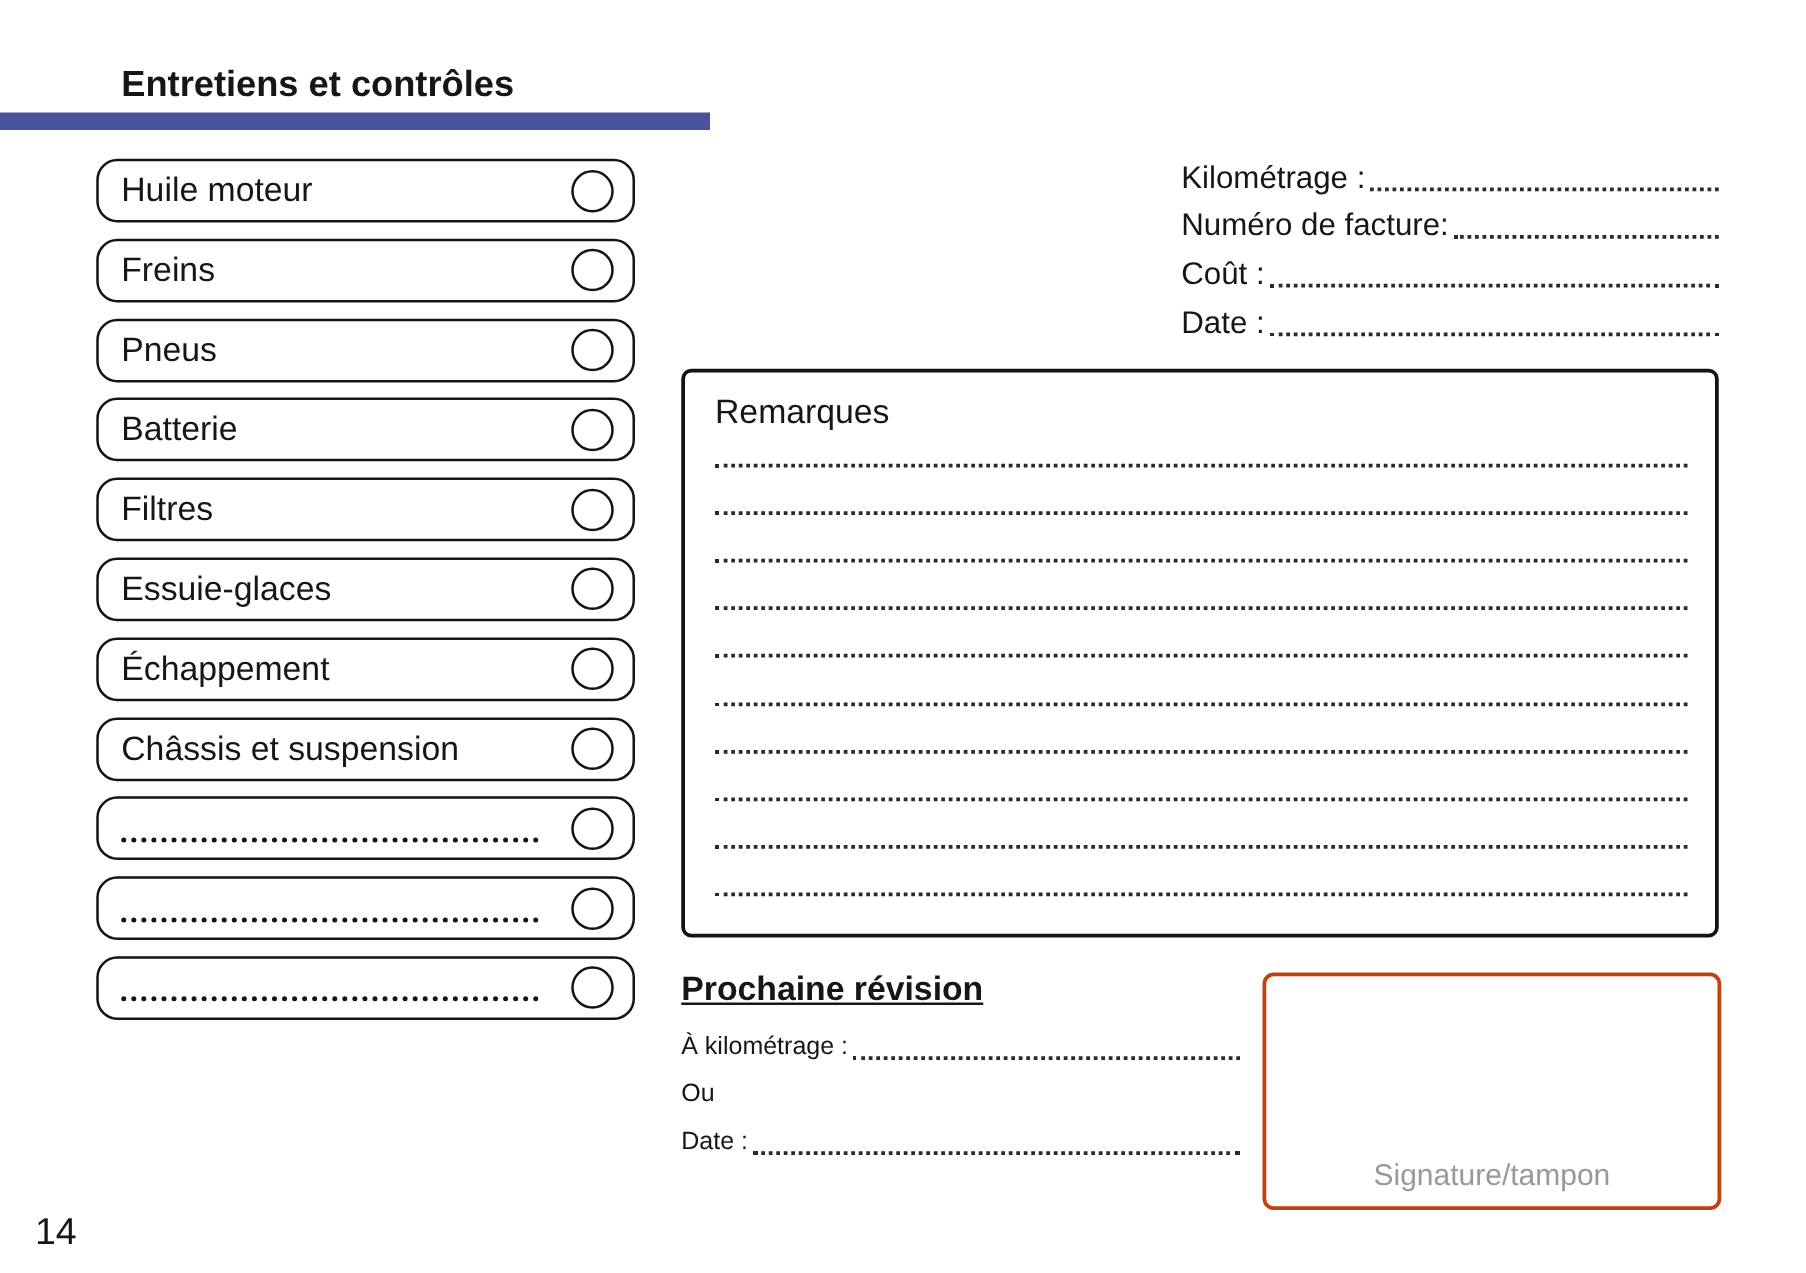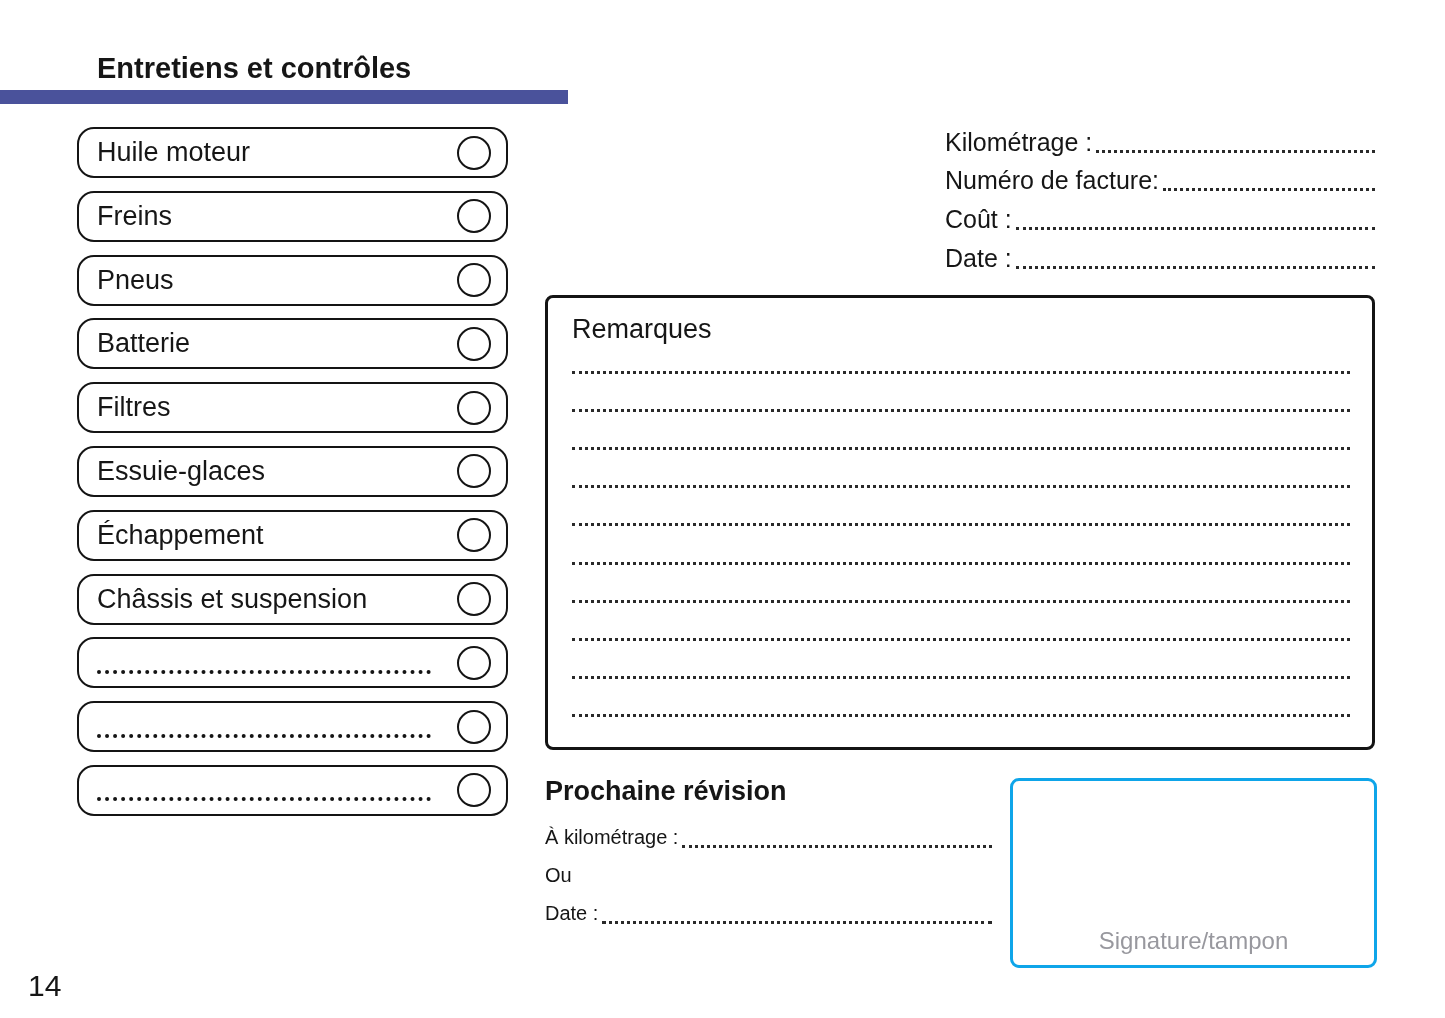--- a/index.html
+++ b/index.html
@@ -40,26 +40,26 @@
   .field-label{font-size:25px;white-space:nowrap;}
 
   
   .remarks-box{position:absolute;left:545px;top:295px;width:830px;height:455px;box-sizing:border-box;border:3px solid #141414;border-radius:8px;background:#fff;text-align:right;}
   .remarks-title{position:absolute;left:24px;top:16px;font-size:27px;}
   .remarks-lines{position:absolute;left:24px;right:22px;top:38px;}
   .remark-line{box-sizing:border-box;height:38.1px;border-bottom:3px dotted #2a2a2a;}
 
   
   .next-service{position:absolute;left:545px;top:776px;width:447px;}
-  .ns-title{font-size:27px;font-weight:700;height:42px;}
+  .ns-title{font-size:27px;font-weight:700;height:42px;text-decoration:underline;}
   .ns-row{height:38px;display:flex;align-items:center;}
   .ns-label{font-size:20px;white-space:nowrap;}
 
   
-  .signature-box{position:absolute;left:1010px;top:778px;width:367px;height:190px;box-sizing:border-box;border:3px solid #0ea5e9;border-radius:9px;background:#fff;}
+  .signature-box{position:absolute;left:1010px;top:778px;width:367px;height:190px;box-sizing:border-box;border:3px solid #c2410c;border-radius:9px;background:#fff;}
   .signature-label{position:absolute;left:0;right:0;bottom:10px;text-align:center;font-size:24px;color:#98989e;}
 
   .page-number{position:absolute;left:28px;top:969px;font-size:30px;}
 </style>
 </head>
 <body>
 
 <div class="sheet">
 
   <h1 class="title">Entretiens et contrôles</h1>

